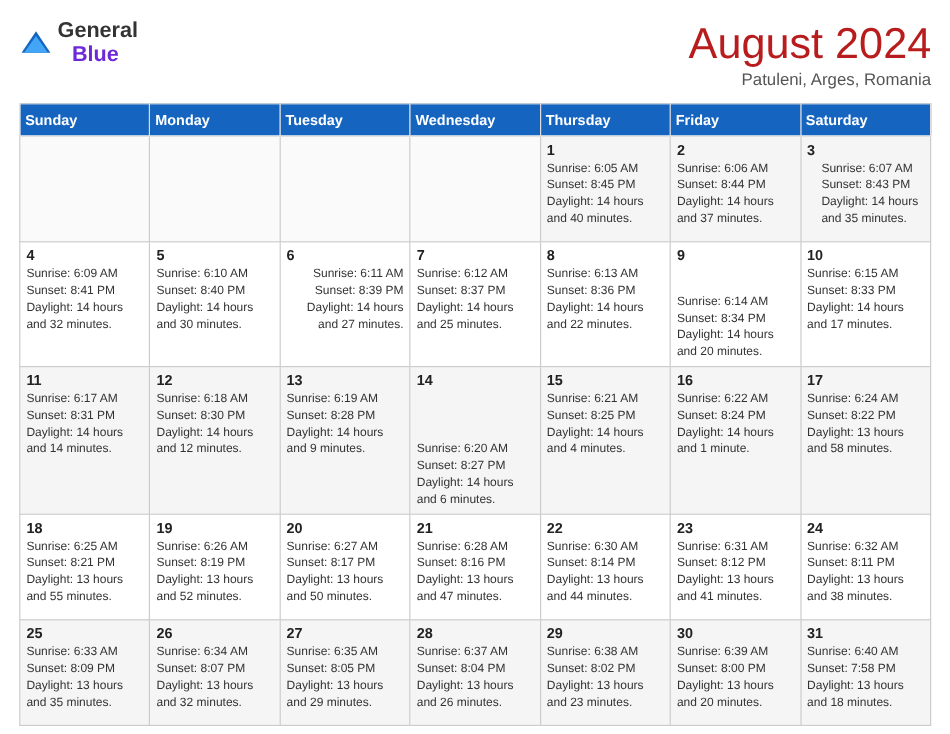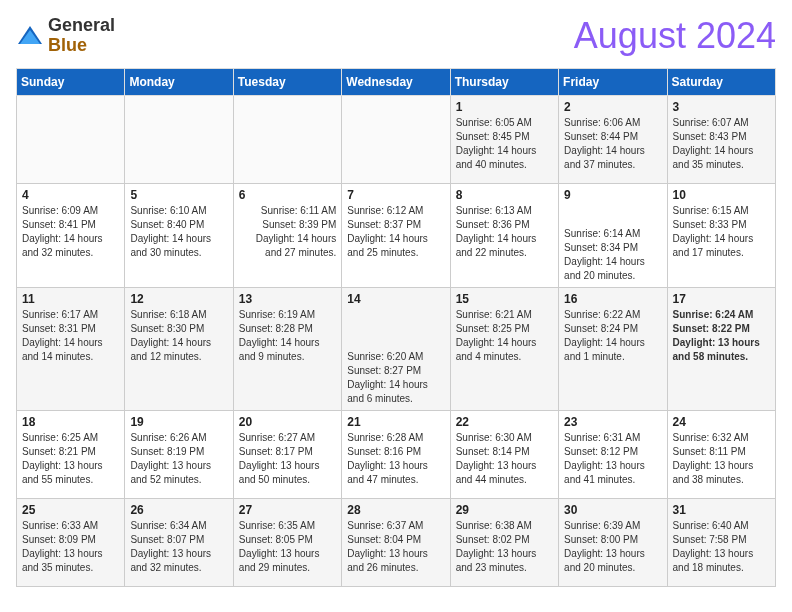--- a/index.html
+++ b/index.html
@@ -21,32 +21,32 @@
       display: flex;
       align-items: center;
       gap: 4px;
     }
     .logo-text {
       font-size: 18px;
       font-weight: bold;
       line-height: 1.1;
     }
     .logo-text .general { color: #333; }
-    .logo-text .blue { color: #a16207; }
+    .logo-text .blue { color: #6d28d9; margin-left: 12px; }
     .logo-icon {
       width: 28px;
       height: 28px;
     }
     .title-block {
       text-align: right;
     }
     .month-year {
       font-size: 36px;
       font-weight: normal;
-      color: #8b5cf6;
+      color: #b91c1c;
       line-height: 1.1;
     }
     .location {
       font-size: 14px;
       color: #555;
       margin-top: 2px;
     }
     table {
       width: 100%;
       border-collapse: collapse;
@@ -101,20 +101,21 @@
       <polygon points="14,4 26,22 2,22" fill="#1565c0"></polygon>
       <polygon points="14,8 24,22 4,22" fill="#42a5f5"></polygon>
     </svg>
     <div class="logo-text">
       <div><span class="general">General</span></div>
       <div><span class="blue">Blue</span></div>
     </div>
   </div>
   <div class="title-block">
     <div class="month-year">August 2024</div>
+    <div class="location">Patuleni, Arges, Romania</div>
   </div>
 </div>
 
 <table>
   <thead>
     <tr>
     <th>Sunday</th>
         <th>Monday</th>
         <th>Tuesday</th>
         <th>Wednesday</th>
@@ -138,21 +139,21 @@
         </td>
         <td>
           <div class="day-number">2</div>
           <div class="day-info" style="white-space: pre-line;">Sunrise: 6:06 AM
 Sunset: 8:44 PM
 Daylight: 14 hours
 and 37 minutes.</div>
         </td>
         <td>
           <div class="day-number">3</div>
-          <div class="day-info" style="white-space: pre-line;">Sunrise: 6:07 AM
+          <div class="day-info" style="white-space: pre-line; margin-left: 12px;">Sunrise: 6:07 AM
 Sunset: 8:43 PM
 Daylight: 14 hours
 and 35 minutes.</div>
         </td>
       </tr>
       <tr>
         <td>
           <div class="day-number">4</div>
           <div class="day-info" style="white-space: pre-line;">Sunrise: 6:09 AM
 Sunset: 8:41 PM
@@ -240,21 +241,21 @@
         </td>
         <td>
           <div class="day-number">16</div>
           <div class="day-info" style="white-space: pre-line;">Sunrise: 6:22 AM
 Sunset: 8:24 PM
 Daylight: 14 hours
 and 1 minute.</div>
         </td>
         <td>
           <div class="day-number">17</div>
-          <div class="day-info" style="white-space: pre-line; font-weight: bold;">Sunrise: 6:24 AM
+          <div class="day-info" style="white-space: pre-line;">Sunrise: 6:24 AM
 Sunset: 8:22 PM
 Daylight: 13 hours
 and 58 minutes.</div>
         </td>
       </tr>
       <tr>
         <td>
           <div class="day-number">18</div>
           <div class="day-info" style="white-space: pre-line;">Sunrise: 6:25 AM
 Sunset: 8:21 PM

